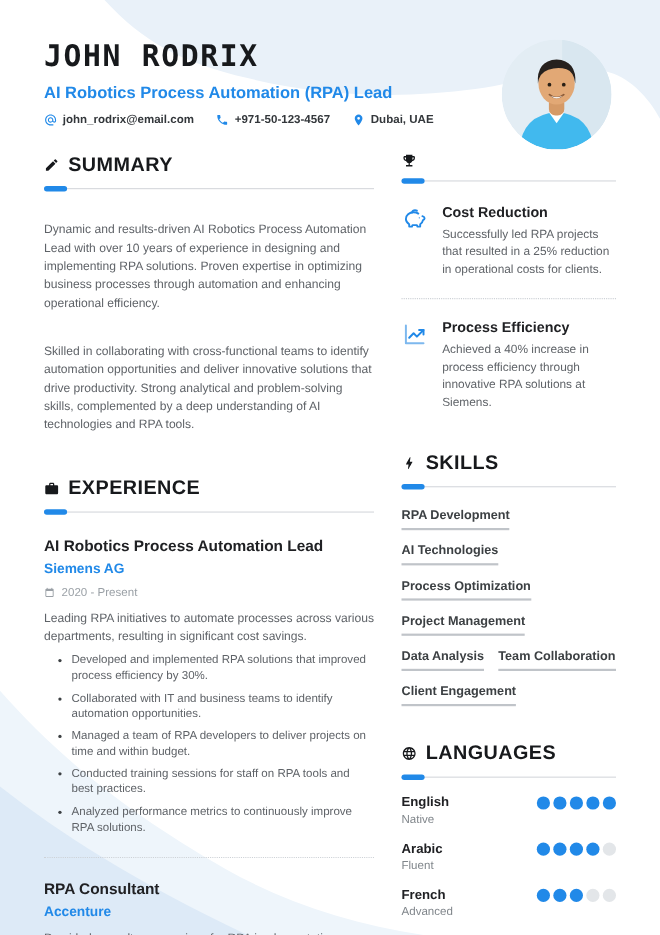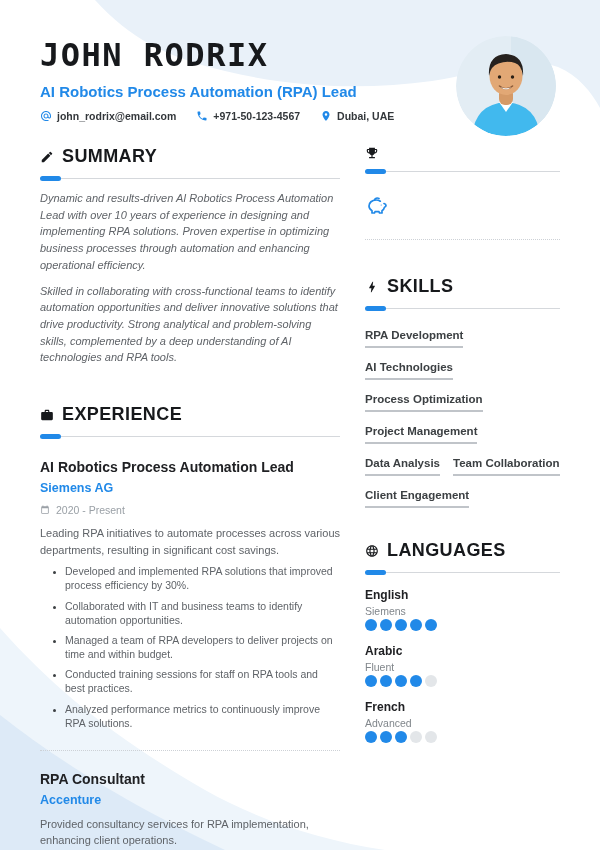--- a/index.html
+++ b/index.html
@@ -8,21 +8,21 @@
     width:600px; height:850px; margin:0 auto; position:relative;
     background:#ffffff; overflow:hidden;
     font-family:"Liberation Sans", sans-serif; color:#202124;
   }
   .bg-decor { position:absolute; inset:0; width:600px; height:850px; pointer-events:none; }
 
   
   .header { position:relative; padding:36px 40px 0 40px; z-index:2; }
   .name {
     font-family:"DejaVu Sans Mono", monospace;
-    font-size:32px; font-weight:bold; letter-spacing:1.5px; color:#17191c;
+    font-size:27px; font-weight:bold; letter-spacing:1.5px; color:#17191c;
   }
   .role { margin-top:9px; font-size:15px; font-weight:bold; color:#2189e8; }
   .contacts { display:flex; align-items:center; gap:20px; margin-top:10px; }
   .contact { display:flex; align-items:flex-end; gap:5px; font-size:10.5px; font-weight:bold; color:#33373b; }
   .contact svg { width:12px; height:12px; fill:#2189e8; flex:none; }
   .avatar {
     position:absolute; top:36px; right:44px; width:100px; height:100px;
     border-radius:50%; overflow:hidden; z-index:3;
   }
   .avatar svg { width:100%; height:100%; display:block; }
@@ -34,21 +34,21 @@
 
   
   .sec-head { display:flex; align-items:center; gap:8px; }
   .sec-head svg { width:14px; height:14px; fill:#17191c; flex:none; }
   .sec-title { font-size:18px; font-weight:bold; letter-spacing:.4px; color:#17191c; }
   .rule { position:relative; height:5px; margin-top:9px; }
   .rule .line { position:absolute; left:0; right:0; top:2px; height:1px; background:#d5d8dc; }
   .rule .chip { position:absolute; left:0; top:0; width:21px; height:5px; border-radius:3px; background:#2189e8; }
 
   
-  .summary p { margin-top:9px; font-size:11px; line-height:1.52; color:#5f6368;font-style:italic; }
+  .summary p { margin-top:27px; font-size:11px; line-height:1.52; color:#5f6368; }
 
   
   .experience { margin-top:38px; }
   .job { margin-top:20px; }
   .job-title { font-size:14px; font-weight:bold; color:#202124; }
   .company { margin-top:6px; font-size:12.5px; font-weight:bold; color:#2189e8; }
   .date-row { display:flex; align-items:center; gap:6px; margin-top:9px; font-size:10.5px; color:#9aa0a6; }
   .date-row svg { width:10px; height:10px; fill:#9aa0a6; flex:none; }
   .job-desc { margin-top:9px; font-size:11px; line-height:1.5; color:#5f6368; }
   ul.bullets { margin-top:4px; padding-left:25px; list-style:disc; }
@@ -64,21 +64,21 @@
   .ach-text { margin-top:5px; font-size:10.8px; line-height:1.5; color:#5f6368; }
   .ach-divider { border:none; border-top:1px dotted #cdd1d6; margin:17px 0 0 0; }
 
   
   .skills { margin-top:36px; }
   .skill-list { display:flex; flex-wrap:wrap; column-gap:13px; row-gap:13px; margin-top:18px; }
   .skill { font-size:11.5px; font-weight:bold; color:#3c4043; border-bottom:2px solid #c0c4c9; padding-bottom:5px; }
 
   
   .languages { margin-top:32px; }
-  .lang-row { display:flex; justify-content:space-between; align-items:flex-start; margin-top:13px;flex-direction:column; }
+  .lang-row { display:flex; justify-content:space-between; align-items:flex-start; margin-top:13px; }
   .lang-row:first-of-type { margin-top:16px; }
   .lang-name { font-size:12px; font-weight:bold; color:#202124; }
   .lang-level { margin-top:3px; font-size:10.5px; color:#80868b; }
   .dots { display:flex; gap:3px; padding-top:2px; }
   .dot { width:12px; height:12px; border-radius:50%; background:#e3e6e9; }
   .dot.filled { background:#2189e8; }
 </style>
 </head>
 <body>
 
@@ -212,24 +212,41 @@
           </div>
 
         <div class="ach-item">
           <div class="ach-icon">
             <svg viewBox="0 0 24 24" fill="none" stroke="#2189e8" stroke-width="1.7" stroke-linecap="round" stroke-linejoin="round">
               <path d="M19 9.5c1 .3 2 .8 2 2 0 1-.8 1.5-1.5 1.7-.3 1.5-1.2 2.8-2.5 3.6V19h-2.5l-.5-1.3h-4L9.5 19H7v-2.2C5.2 15.6 4 13.9 4 12c0-3.3 3-6 7-6 1.6 0 3.1.4 4.3 1.2"></path>
               <path d="M9.5 6.2c.3-1.2 1.4-2.2 2.8-2.2.6 0 1.2.2 1.7.5"></path>
               <circle cx="16.2" cy="11" r="0.6" fill="#2189e8" stroke="none"></circle>
             </svg>
           </div>
+          <div>
+            <div class="ach-title">Cost Reduction</div>
+            <div class="ach-text">Successfully led RPA projects that resulted in a 25% reduction in operational costs for clients.</div>
+          </div>
         </div>
 
         <hr class="ach-divider">
 
+        <div class="ach-item">
+          <div class="ach-icon">
+            <svg viewBox="0 0 24 24" fill="none" stroke="#2189e8" stroke-width="1.8" stroke-linecap="round" stroke-linejoin="round">
+              <path d="M4 4v16h16" stroke="#7db8ee"></path>
+              <path d="M7 15l4-4 3 3 6-6"></path>
+              <path d="M20 12V8h-4"></path>
+            </svg>
+          </div>
+          <div>
+            <div class="ach-title">Process Efficiency</div>
+            <div class="ach-text">Achieved a 40% increase in process efficiency through innovative RPA solutions at Siemens.</div>
+          </div>
+        </div>
       </section>
 
       <section class="skills">
         <div class="sec-head">
           <svg viewBox="0 0 24 24">
               <path d="M11 21h-1l1-7H7.5c-.88 0-.33-.75-.31-.78C8.48 10.94 10.42 7.54 13.01 3h1l-1 7h3.51c.4 0 .62.19.4.66C12.97 17.55 11 21 11 21z"></path>
             </svg>
           <span class="sec-title">SKILLS</span>
         </div>
         <div class="rule">
@@ -255,21 +272,21 @@
           <span class="sec-title">LANGUAGES</span>
         </div>
         <div class="rule">
             <span class="line"></span>
             <span class="chip"></span>
           </div>
 
         <div class="lang-row">
           <div>
             <div class="lang-name">English</div>
-            <div class="lang-level">Siemens</div>
+            <div class="lang-level">Native</div>
           </div>
           <div class="dots">
               <span class="dot filled"></span>
               <span class="dot filled"></span>
               <span class="dot filled"></span>
               <span class="dot filled"></span>
               <span class="dot filled"></span>
             </div>
         </div>
         <div class="lang-row">

